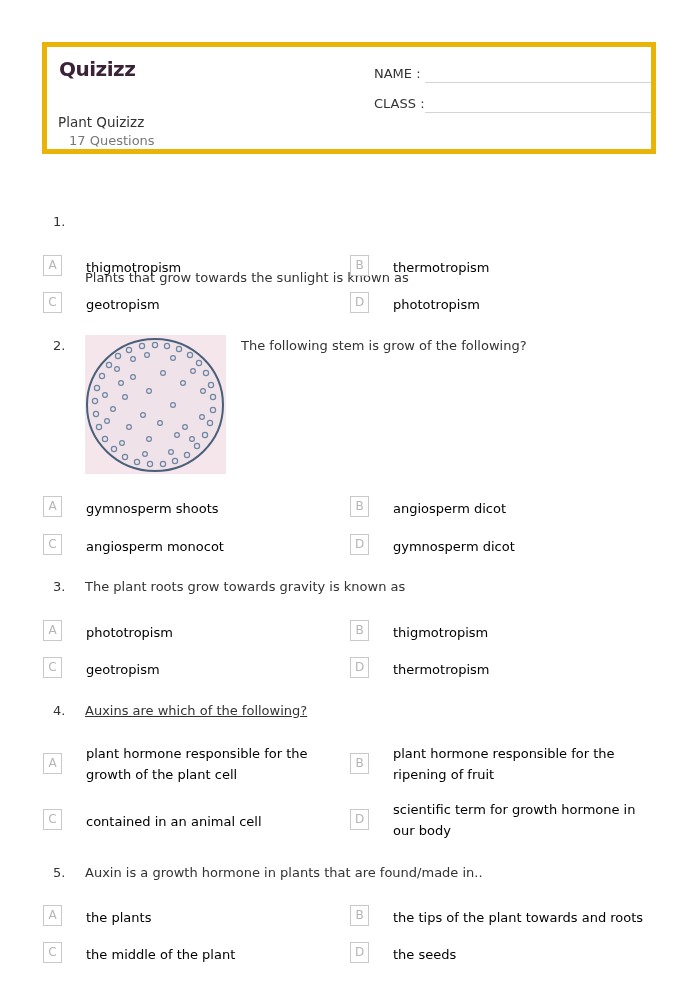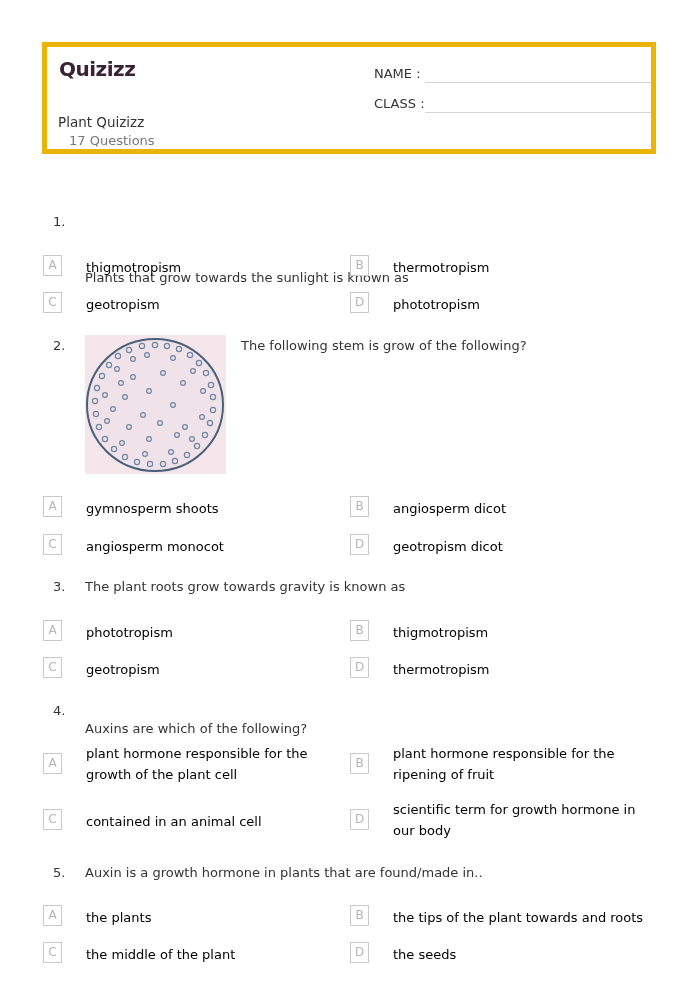--- a/index.html
+++ b/index.html
@@ -243,21 +243,21 @@
   <div class="opt col-b" style="top:496px;">
     <span class="letter">B</span>
     <span class="text">angiosperm dicot</span>
   </div>
   <div class="opt col-a" style="top:534px;">
     <span class="letter">C</span>
     <span class="text">angiosperm monocot</span>
   </div>
   <div class="opt col-b" style="top:534px;">
     <span class="letter">D</span>
-    <span class="text">geotropism dicot</span>
+    <span class="text">gymnosperm dicot</span>
   </div>
 </div>
 
 <div>
   <span class="q-num" style="top:579px;">3.</span>
   <span class="q-text" style="top:579px;">The plant roots grow towards gravity is known as</span>
 
   <div class="opt col-a" style="top:620px;">
     <span class="letter">A</span>
     <span class="text">phototropism</span>
@@ -271,21 +271,21 @@
     <span class="text">geotropism</span>
   </div>
   <div class="opt col-b" style="top:657px;">
     <span class="letter">D</span>
     <span class="text">thermotropism</span>
   </div>
 </div>
 
 <div>
   <span class="q-num" style="top:703px;">4.</span>
-  <span class="q-text" style="top:721px;">Auxins are which of the following?</span>
+  <span class="q-text" style="top:703px;text-decoration:underline;">Auxins are which of the following?</span>
 
   <div class="opt col-a two-line" style="top:753px;">
     <span class="letter">A</span>
     <span class="text">plant hormone responsible for the growth of the plant cell</span>
   </div>
   <div class="opt col-b two-line" style="top:753px;">
     <span class="letter">B</span>
     <span class="text">plant hormone responsible for the ripening of fruit</span>
   </div>
   <div class="opt col-a" style="top:809px;">

